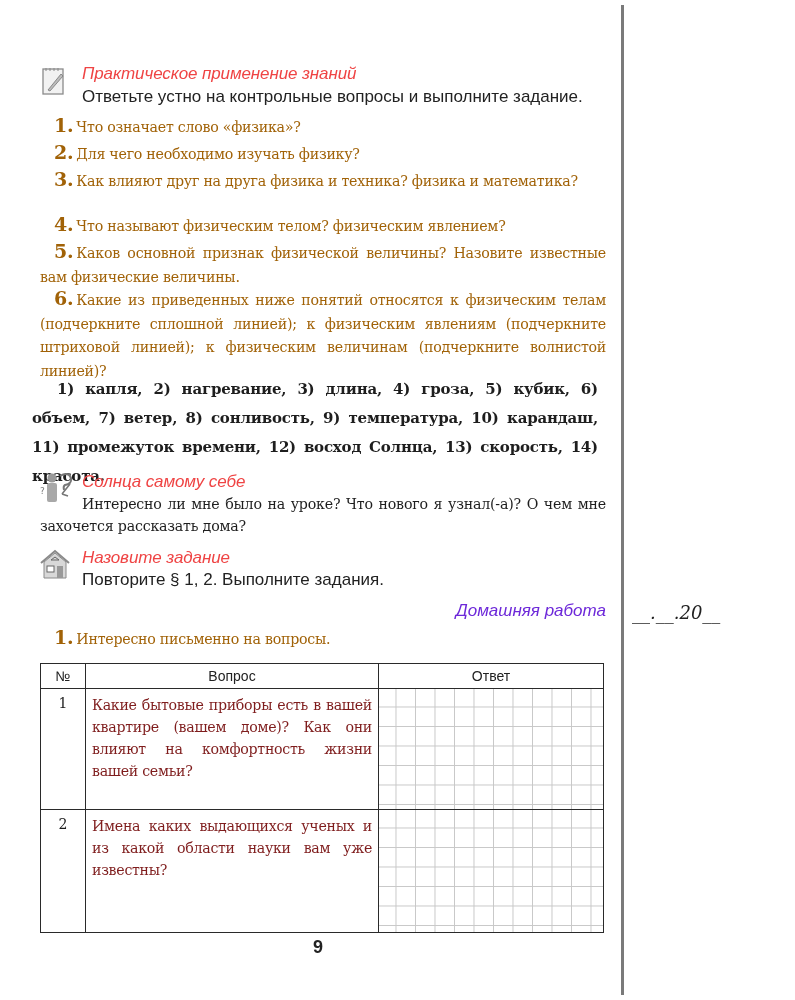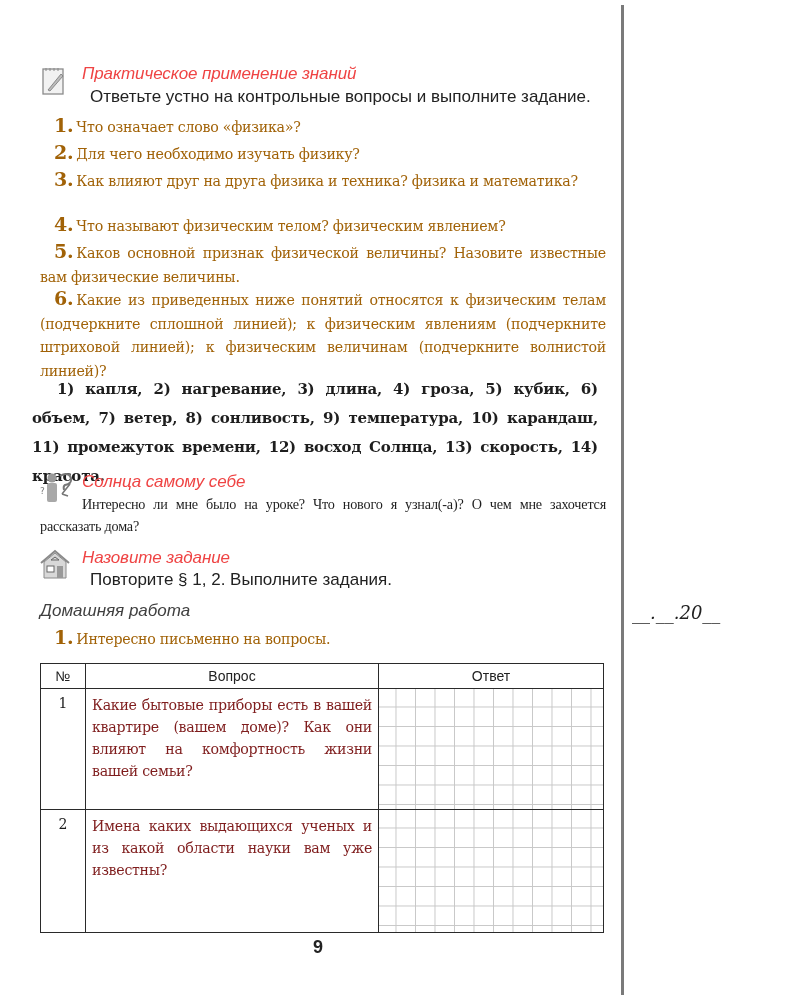--- a/index.html
+++ b/index.html
@@ -1,23 +1,23 @@
 <!DOCTYPE html>
 <html><head>
 <meta charset="utf-8">
 <style>
   html, body { margin: 0; padding: 0; background: #ffffff; }
   body { width: 795px; height: 1000px; position: relative; overflow: hidden; color: #1a1a1a; }
   .serif { font-family: "DejaVu Serif", "Liberation Serif", serif; }
-  .abs { position: absolute; font-family: Liberation Serif, serif; }
+  .abs { position: absolute; }
 
   .vrule { position: absolute; left: 621px; top: 5px; width: 3px; height: 990px; background: #7a7a7a; }
 
   .sec-title { font-family: "Liberation Sans", sans-serif; font-style: italic; font-size: 17px; color: #ef4444; white-space: nowrap; letter-spacing: -0.1px; }
-  .sec-body-sans { font-family: "Liberation Sans", sans-serif; font-size: 17px; color: #222; white-space: nowrap; margin-left: 8px; }
+  .sec-body-sans { font-family: "Liberation Sans", sans-serif; font-size: 17px; color: #222; white-space: nowrap; }
 
   .q { position: absolute; left: 40px; width: 566px; font-family: "DejaVu Serif", serif; font-size: 14.2px; line-height: 23.5px; color: #a16207; letter-spacing: -0.25px; text-align: justify; }
   .q .num { font-weight: bold; font-size: 19px; margin-left: 14px; margin-right: 3px; }
   .items { position: absolute; left: 32px; width: 566px; font-family: "DejaVu Serif", serif; font-size: 15px; line-height: 29px; color: #1e1e1e; text-align: justify; letter-spacing: -0.2px; font-weight: bold; }
 
   .icon { position: absolute; }
 
   table.hw { position: absolute; left: 40px; top: 663px; width: 564px; border-collapse: collapse; }
   table.hw th, table.hw td { border: 1.5px solid #2a2a2a; padding: 0; }
   table.hw th { font-family: "Liberation Sans", sans-serif; font-weight: normal; font-size: 14px; height: 24px; color: #222; }
@@ -29,21 +29,21 @@
       linear-gradient(to right, #c8c8c8 1px, transparent 1px),
       linear-gradient(to bottom, #c8c8c8 1px, transparent 1px);
     background-size: 19.5px 19.5px;
     background-position: 16px 17px;
   }
   .row1 td { height: 114px; }
   .row2 td { height: 116px; }
 
   .page-num { position: absolute; left: 313px; top: 937px; font-family: "Liberation Sans", sans-serif; font-weight: bold; font-size: 18px; color: #222; }
   .date { position: absolute; left: 632px; top: 602px; font-family: "DejaVu Serif", serif; font-style: italic; font-size: 18px; color: #222; white-space: nowrap; }
-  .center-title { position: absolute; left: 40px; width: 566px; top: 601px; text-align: left; font-family: "Liberation Sans", sans-serif; font-style: italic; font-size: 17px; color: #404040; }
+  .center-title { position: absolute; left: 40px; width: 566px; top: 601px; text-align: right; font-family: "Liberation Sans", sans-serif; font-style: italic; font-size: 17px; color: #6d28d9; }
 </style>
 </head>
 <body>
 
 <div class="vrule"></div>
 
 <svg class="icon" style="left:42px;top:66px" width="24" height="30" viewBox="0 0 24 30">
   <rect x="1" y="3" width="20" height="25" fill="#f2f2f2" stroke="#8a8a8a" stroke-width="1.3"></rect>
   <line x1="4" y1="2" x2="4" y2="5" stroke="#888" stroke-width="1"></line>
   <line x1="8" y1="2" x2="8" y2="5" stroke="#888" stroke-width="1"></line>

